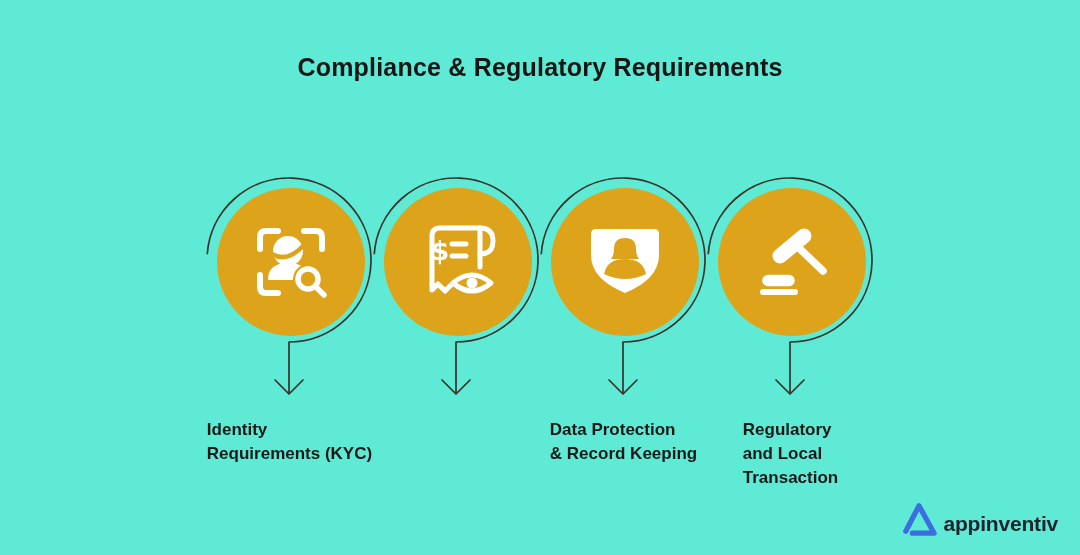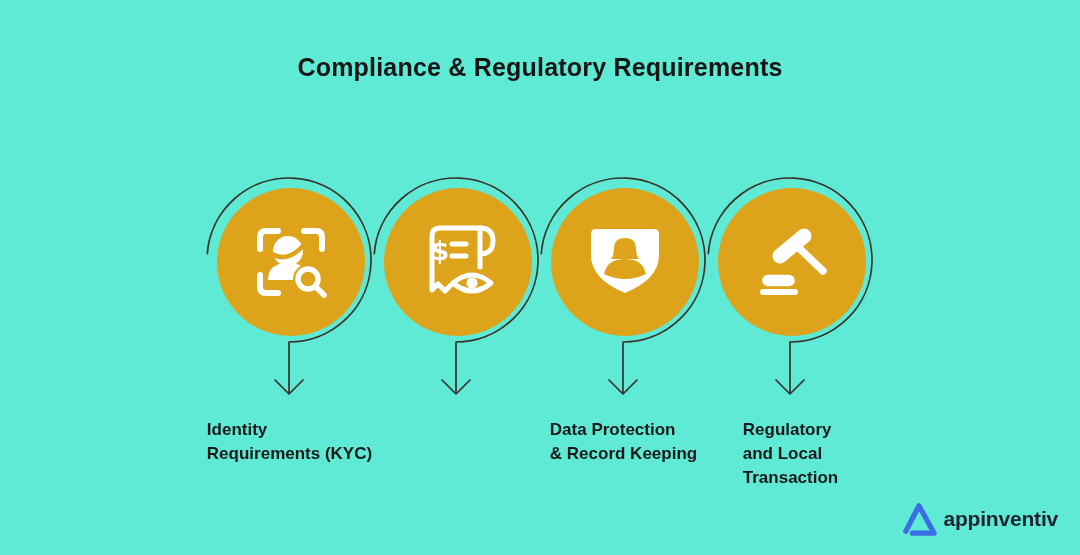--- a/index.html
+++ b/index.html
@@ -45,21 +45,21 @@
     font-size: 17px;
     line-height: 24px;
     font-weight: 700;
     color: #191919;
   }
   .logo {
     position: absolute;
     right: 22px;
     bottom: 19px;
     display: flex;
-    align-items: center;
+    align-items: flex-end;
     gap: 7px;
   }
   .logo-text {
     font-size: 21px;
     font-weight: 600;
     color: #20242E;
     letter-spacing: -0.2px;
   }
 </style>
 </head>

